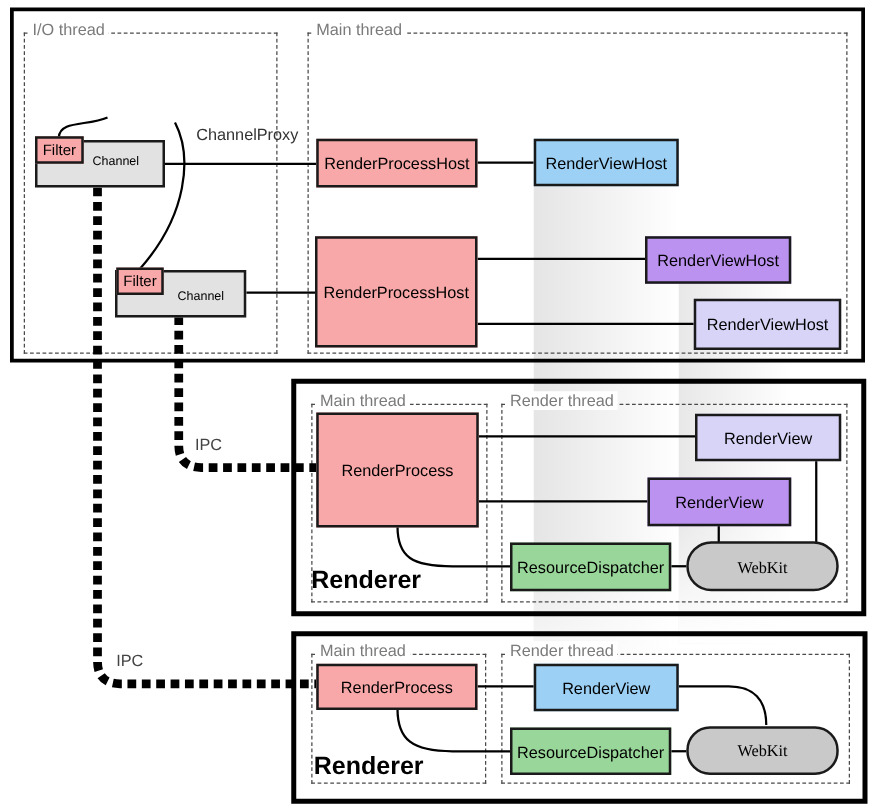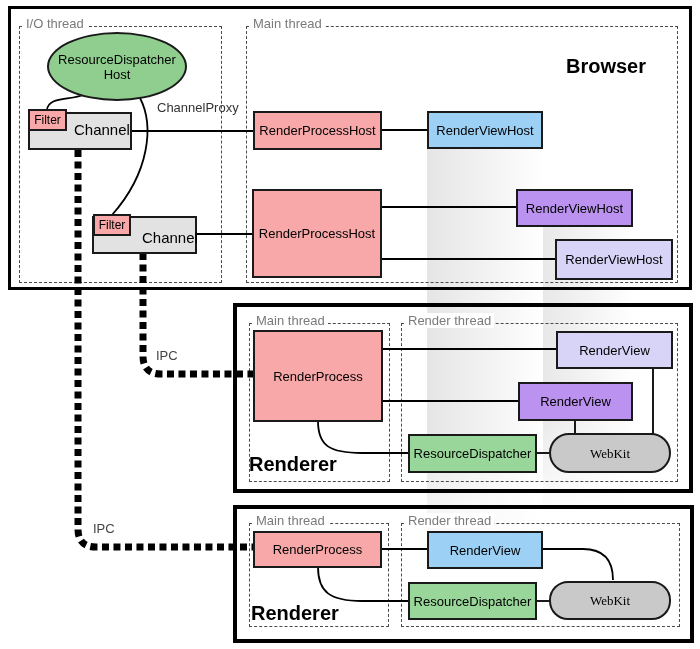--- a/index.html
+++ b/index.html
@@ -22,21 +22,21 @@
     font-size:13px;line-height:15px;color:#7a7a7a;white-space:nowrap;z-index:4;}
   .wires{position:absolute;left:0;top:0;z-index:2;}
   .wire{stroke:#000;stroke-width:1.8;fill:none;}
   .ipcwire{stroke:#000;stroke-width:7;fill:none;stroke-dasharray:7 4.5;}
   .node{position:absolute;box-sizing:border-box;border:2px solid #1a1a1a;
     display:flex;align-items:center;justify-content:center;text-align:center;
     font-size:13px;line-height:15px;color:#000;z-index:3;}
   .ellipse{border-radius:50%;padding:0 8px;}
   .stadium{border-radius:20px;font-family:Liberation Serif, serif;}
   .channel{justify-content:flex-start;}
-  .channel .chlabel{position:absolute;font-size:15px;}
+  .channel .chlabel{position:absolute;font-size:10px;}
   .title{position:absolute;font-weight:bold;font-size:20px;color:#000;z-index:4;white-space:nowrap;}
   .edgelabel{position:absolute;font-size:13px;color:#333;z-index:4;white-space:nowrap;}
 </style>
 </head>
 <body>
 
 <div class="stage">
 
   <div class="band" id="band-a"></div>
   <div class="band" id="band-b"></div>
@@ -79,21 +79,20 @@
     <path class="wire" d="M575,420 V434"></path>
     <path class="wire" d="M653,368 V434"></path>
     <path class="wire" d="M382,549 H427"></path>
     <path class="wire" d="M318,567 C318,592 330,601 362,601 H408"></path>
     <path class="wire" d="M537,601 H549"></path>
     <path class="wire" d="M543,549 H583 C603,549 613,560 613,580"></path>
     <path class="ipcwire" d="M78,150 V529 Q78,547 96,547 H253"></path>
     <path class="ipcwire" d="M143,253 V356 Q143,374 161,374 H253"></path>
   </svg>
 
-  <div class="node ellipse" style="left:47px;top:32px;width:140px;height:69px;background:#8FCE8F;">ResourceDispatcher Host</div>
 
   <div class="node channel" style="left:28px;top:112px;width:104px;height:38px;background:#E2E2E2;">
     <span class="chlabel" style="left:44px;top:8px;">Channel</span>
   </div>
   <div class="node" style="left:28px;top:109px;width:39px;height:22px;background:#F8A8A8;font-size:12px;z-index:4;">Filter</div>
 
   <div class="node channel" style="left:92px;top:216px;width:105px;height:38px;background:#E2E2E2;">
     <span class="chlabel" style="left:48px;top:12px;">Channel</span>
   </div>
   <div class="node" style="left:93px;top:214px;width:38px;height:22px;background:#F8A8A8;font-size:12px;z-index:4;">Filter</div>
@@ -108,21 +107,20 @@
   <div class="node" style="left:556px;top:331px;width:117px;height:38px;background:#D7D4F8;">RenderView</div>
   <div class="node" style="left:518px;top:382px;width:115px;height:39px;background:#BB92EF;">RenderView</div>
   <div class="node" style="left:408px;top:434px;width:129px;height:39px;background:#99D699;">ResourceDispatcher</div>
   <div class="node stadium" style="left:549px;top:433px;width:122px;height:40px;background:#C9C9C9;">WebKit</div>
 
   <div class="node" style="left:253px;top:531px;width:129px;height:37px;background:#F8A8A8;">RenderProcess</div>
   <div class="node" style="left:427px;top:531px;width:116px;height:38px;background:#9CD1F5;">RenderView</div>
   <div class="node" style="left:408px;top:582px;width:129px;height:38px;background:#99D699;">ResourceDispatcher</div>
   <div class="node stadium" style="left:549px;top:581px;width:122px;height:39px;background:#C9C9C9;border-radius:19px;">WebKit</div>
 
-  <div class="title" style="left:566px;top:55px;">Browser</div>
   <div class="title" style="left:249px;top:453px;">Renderer</div>
   <div class="title" style="left:251px;top:602px;">Renderer</div>
 
   <div class="edgelabel" style="left:157px;top:100px;">ChannelProxy</div>
   <div class="edgelabel" style="left:156px;top:348px;color:#444;">IPC</div>
   <div class="edgelabel" style="left:93px;top:521px;color:#444;">IPC</div>
 
 </div>
 
 </body></html>

